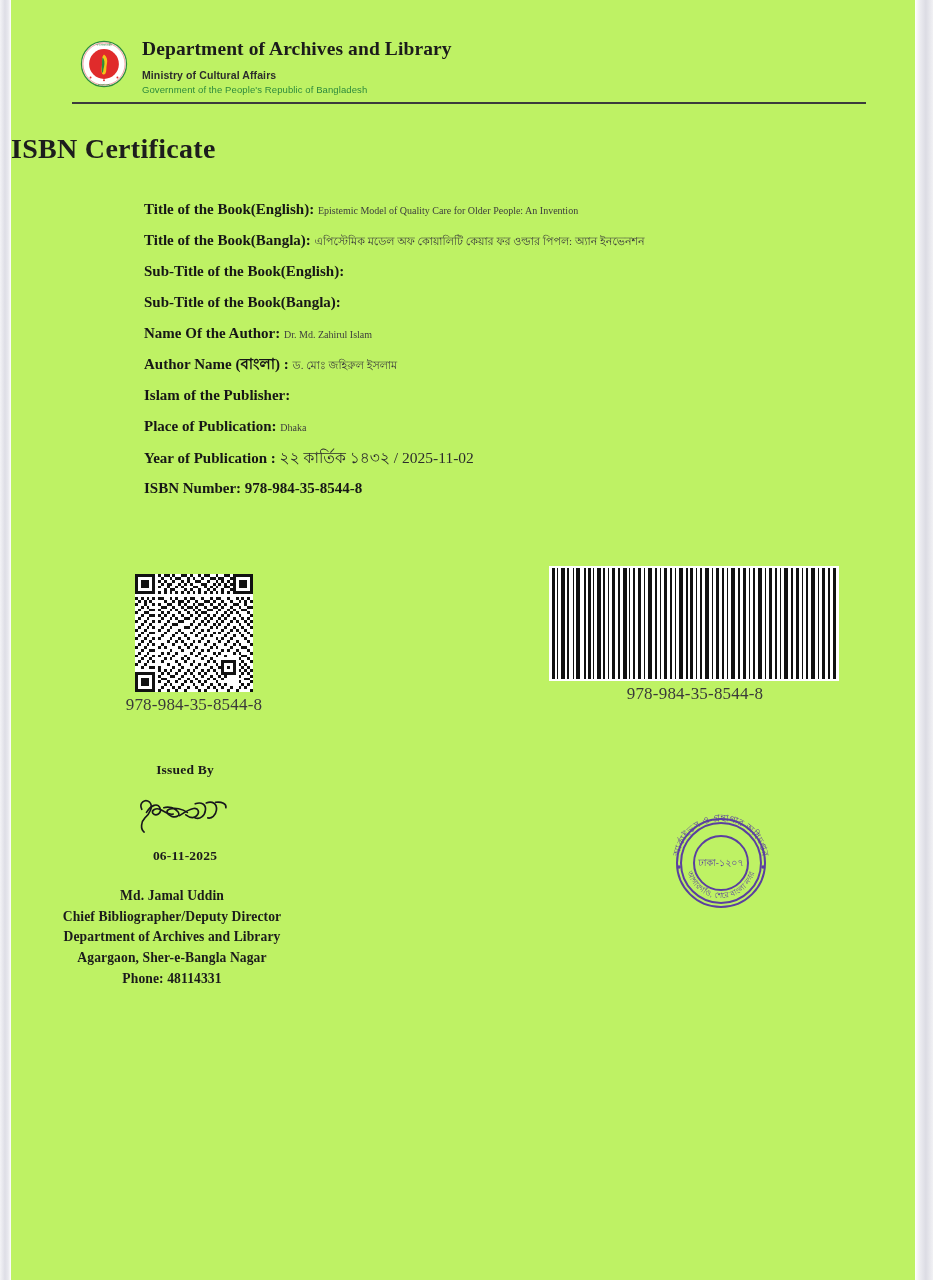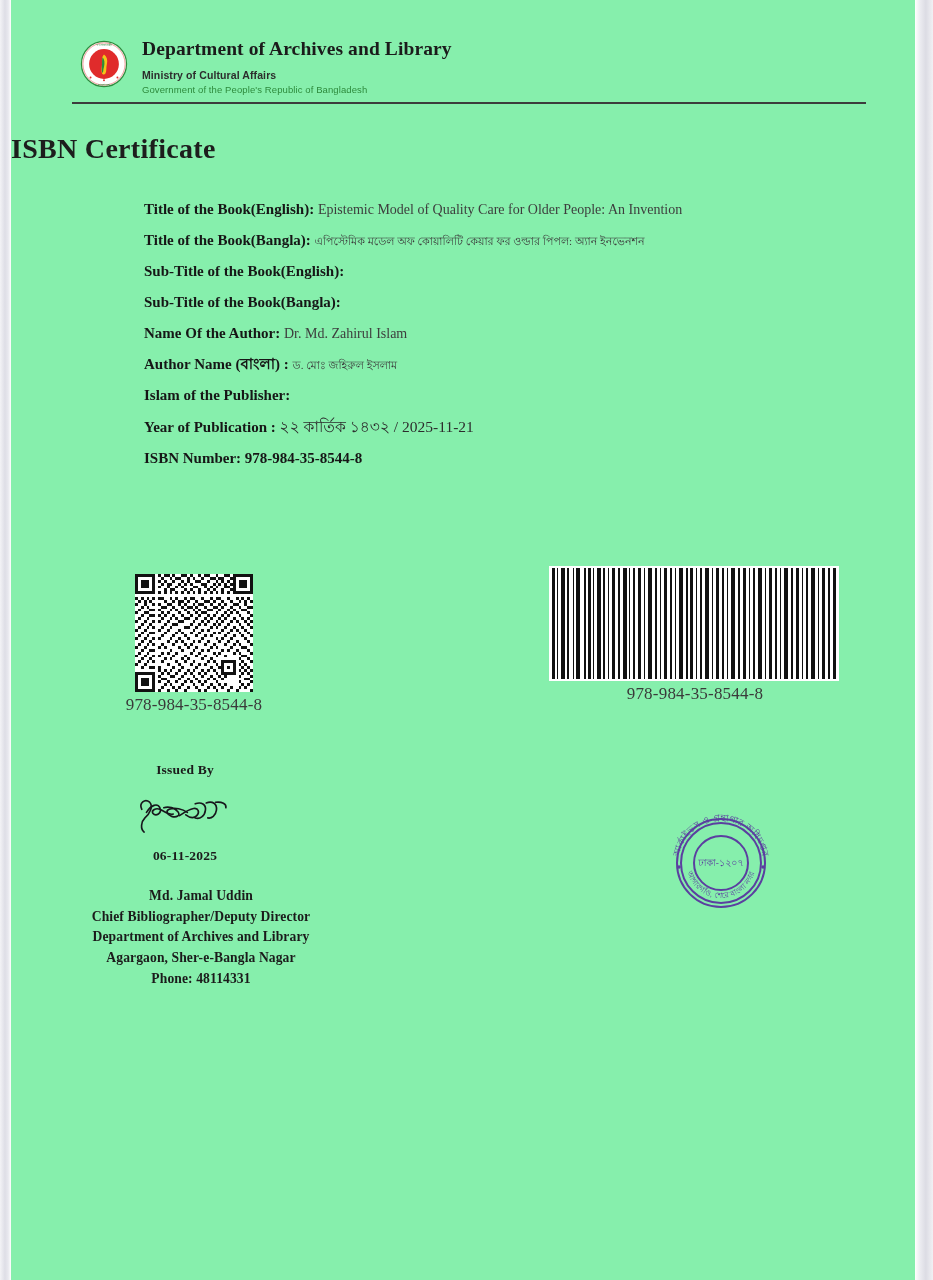--- a/index.html
+++ b/index.html
@@ -27,21 +27,21 @@
     right: 0;
     width: 18px;
     background: linear-gradient(to left, #f1f1f4 0%, #dcdce4 40%, #ebebf0 70%, #ffffff 100%);
   }
   .page {
     position: absolute;
     left: 11px;
     right: 18px;
     top: 0;
     bottom: 0;
-    background: #86efac;
+    background: #bef264;
   }
 
   
   .header {
     position: absolute;
     left: 61px;
     top: 36px;
     width: 794px;
   }
   .header-inner {
@@ -115,21 +115,21 @@
     white-space: nowrap;
   }
   .field-label {
     font-weight: bold;
     color: #161616;
     font-size: 15px;
     margin-left: 40px;
   }
   .field-value {
     color: #3d3d3d;
-    font-size: 14px;
+    font-size: 10px;
   }
   .field-value.bn {
     font-size: 11px;
     color: #3a3a3a;
   }
   .field-value.bn-big {
     font-size: 15.5px;
     color: #2c2c2c;
   }
   .field-row.strong-all .field-value {
@@ -179,21 +179,21 @@
   .signature { display: block; margin: 14px auto 0; width: 104px; height: 44px; }
   .issued-date {
     font-size: 13.5px;
     font-weight: bold;
     color: #1b1b1b;
     margin-top: 12px;
     letter-spacing: .2px;
   }
   .signer {
     position: absolute;
-    left: 55px;
+    left: 26px;
     top: 886px;
     width: 270px;
     text-align: center;
     font-size: 13.6px;
     font-weight: bold;
     color: #1b1b1b;
     line-height: 1.52;
     letter-spacing: .1px;
   }
 
@@ -271,24 +271,28 @@
     <div class="field-row">
       <span class="field-label">Author Name (বাংলা) :</span>
       <span class="field-value bn">ড. মোঃ জহিরুল ইসলাম</span>
     </div>
 
     <div class="field-row">
       <span class="field-label">Islam of the Publisher:</span>
       <span class="field-value"></span>
     </div>
 
+    <div class="field-row">
+      <span class="field-label">Place of Publication:</span>
+      <span class="field-value">Dhaka</span>
+    </div>
 
     <div class="field-row">
       <span class="field-label">Year of Publication :</span>
-      <span class="field-value bn-big">২২ কার্তিক ১৪৩২ / 2025-11-21</span>
+      <span class="field-value bn-big">২২ কার্তিক ১৪৩২ / 2025-11-02</span>
     </div>
 
     <div class="field-row strong-all">
       <span class="field-label">ISBN Number: 978-984-35-8544-8</span>
       <span class="field-value"></span>
     </div>
 
   </div>
 
   <div class="qr-block">

